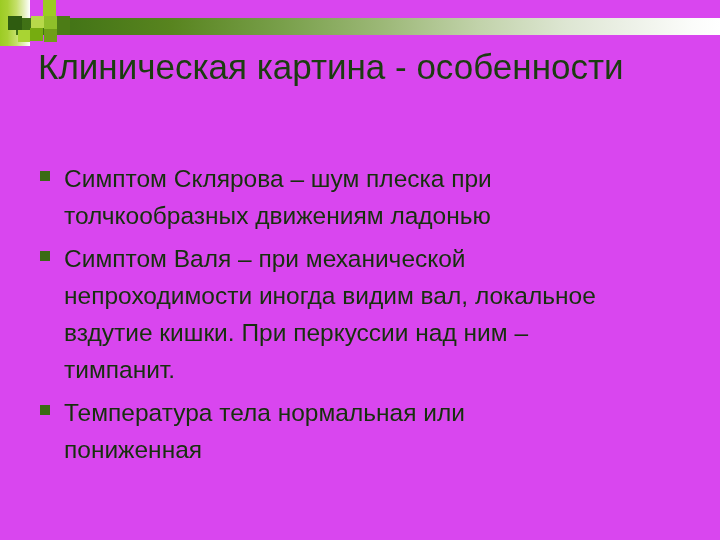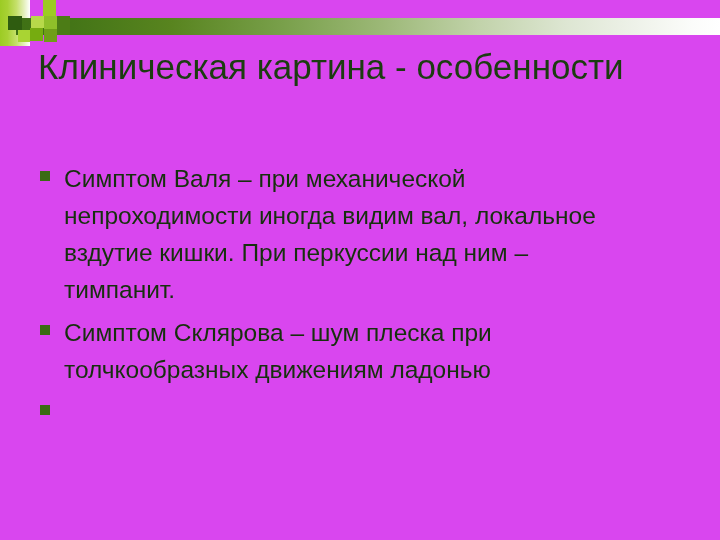--- a/index.html
+++ b/index.html
@@ -137,29 +137,30 @@
     <div class="sq" style="left:57px; top:16px; width:13px; height:19px; background:#4c7c16;"></div>
     <div class="sq" style="left:30px; top:28px; width:13px; height:13px; background:#76ac10;"></div>
     <div class="sq" style="left:44px; top:29px; width:13px; height:13px; background:#6f9e18;"></div>
     <div class="sq" style="left:18px; top:30px; width:12px; height:12px; background:#a9d433;"></div>
   </div>
 
   <div class="title">Клиническая картина - особенности</div>
 
   <div class="body">
 
+    <div class="bullet-row b2">
+      <span class="bullet-marker"></span>
+      <span class="bullet-text">Симптом Склярова – шум плеска при толчкообразных движениям ладонью</span>
+    </div>
+
     <div class="bullet-row b1">
       <span class="bullet-marker"></span>
       <span class="bullet-text">Симптом Валя – при механической непроходимости иногда видим вал, локальное вздутие кишки. При перкуссии над ним – тимпанит.</span>
     </div>
 
-    <div class="bullet-row b2">
-      <span class="bullet-marker"></span>
-      <span class="bullet-text">Симптом Склярова – шум плеска при толчкообразных движениям ладонью</span>
-    </div>
-
     <div class="bullet-row b3">
       <span class="bullet-marker"></span>
+      <span class="bullet-text">Температура тела нормальная или пониженная</span>
     </div>
 
   </div>
 
 </div>
 
 </body></html>

